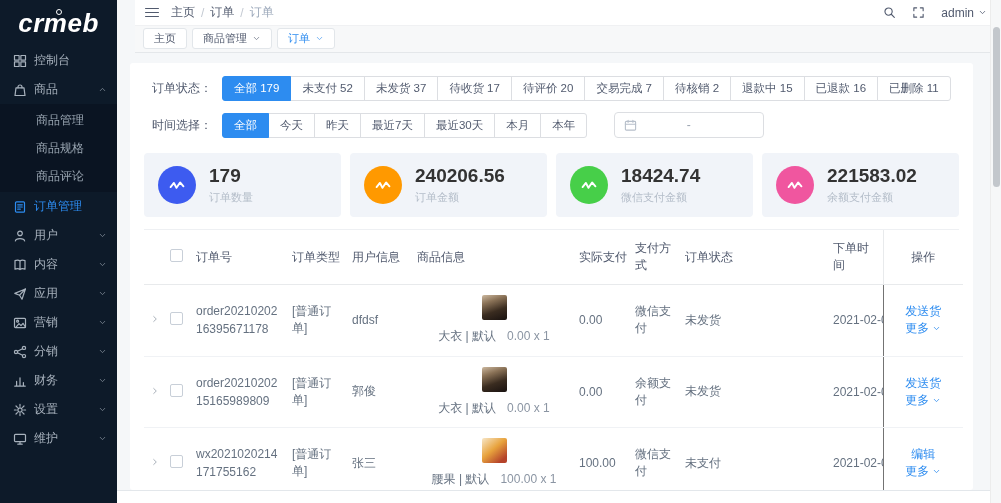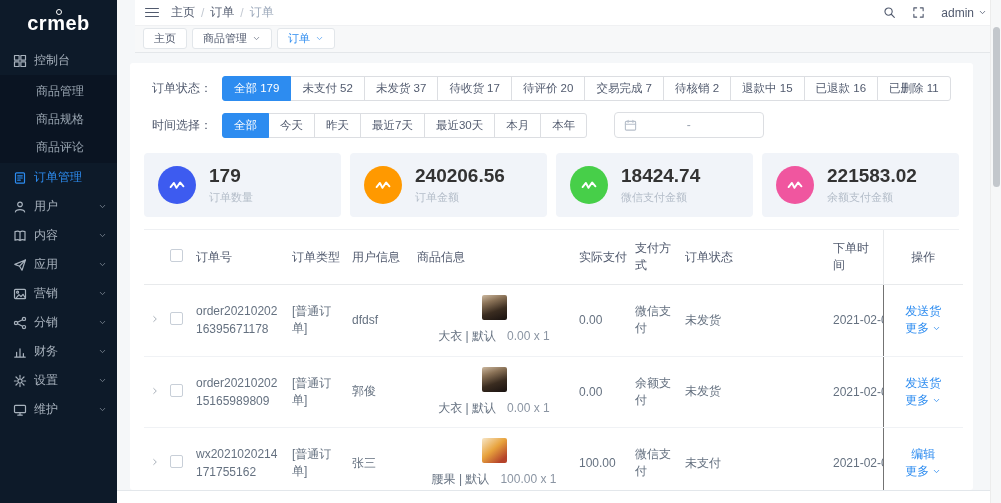--- a/index.html
+++ b/index.html
@@ -3,21 +3,21 @@
 <meta charset="utf-8">
 <style>
   * { box-sizing: border-box; margin: 0; padding: 0; }
   html,body { background:#e9ebee; }
   body { font-family: "Liberation Sans", "DejaVu Sans", sans-serif; }
   .app { position:relative; width:1001px; height:503px; overflow:hidden; background:#f5f7f9; }
 
   
   .sidebar { position:absolute; left:0; top:0; bottom:0; width:117px; background:#0d1a29; z-index:5; }
   .logo { position:relative; height:46px; display:flex; align-items:center; justify-content:center;
-          color:#fff; font-size:20px; font-weight:700; letter-spacing:.5px; }
+          color:#fff; font-size:26px; font-weight:700; letter-spacing:.5px;font-style:italic; }
   .logo:after { content:""; position:absolute; left:56px; top:9px; width:4px; height:4px;
           border:1.4px solid #fff; border-radius:50%; }
   .side-item { height:29px; display:flex; align-items:center; padding:0 10px 0 13px; gap:7px;
           font-size:12px; color:#a8b2bd; cursor:pointer; }
   .side-item .icon { width:14px; height:14px; flex:none; display:flex; }
   .side-item .icon svg { width:14px; height:14px; }
   .side-item .caret { margin-left:auto; opacity:.75; display:flex; }
   .side-item.active { color:#2d8cf0; }
   .submenu { background:#0a1422; padding:2px 0; }
   .sub-item { height:28px; display:flex; align-items:center; padding-left:36px; font-size:12px;
@@ -121,20 +121,34 @@
         <div class="side-item">
           <span class="icon">
             <svg viewBox="0 0 14 14" width="14" height="14" fill="none" stroke="currentColor" stroke-width="1.2" stroke-linecap="round" stroke-linejoin="round">
               <rect x="1.5" y="1.5" width="4.6" height="4.6"></rect>
               <rect x="7.9" y="1.5" width="4.6" height="4.6"></rect>
               <rect x="1.5" y="7.9" width="4.6" height="4.6"></rect>
               <rect x="7.9" y="7.9" width="4.6" height="4.6"></rect>
             </svg>
           </span>
           <span>控制台</span>
+        </div>
+        <div class="side-item">
+          <span class="icon">
+            <svg viewBox="0 0 14 14" width="14" height="14" fill="none" stroke="currentColor" stroke-width="1.2" stroke-linecap="round" stroke-linejoin="round">
+              <path d="M3 4.8h8l1 7.7H2z"></path>
+              <path d="M5 4.8V4a2 2 0 0 1 4 0v.8"></path>
+            </svg>
+          </span>
+          <span>商品</span>
+          <span class="caret">
+            <svg viewBox="0 0 14 14" width="9" height="9" fill="none" stroke="currentColor" stroke-width="1.2" stroke-linecap="round" stroke-linejoin="round">
+              <path d="m3.5 8.8 3.5-3.6 3.5 3.6"></path>
+            </svg>
+          </span>
         </div>
         <div class="submenu">
           <div class="sub-item">商品管理</div>
           <div class="sub-item">商品规格</div>
           <div class="sub-item">商品评论</div>
         </div>
         <div class="side-item active">
           <span class="icon">
             <svg viewBox="0 0 14 14" width="14" height="14" fill="none" stroke="currentColor" stroke-width="1.2" stroke-linecap="round" stroke-linejoin="round">
               <rect x="2.5" y="1.8" width="9" height="10.4" rx="1"></rect>

